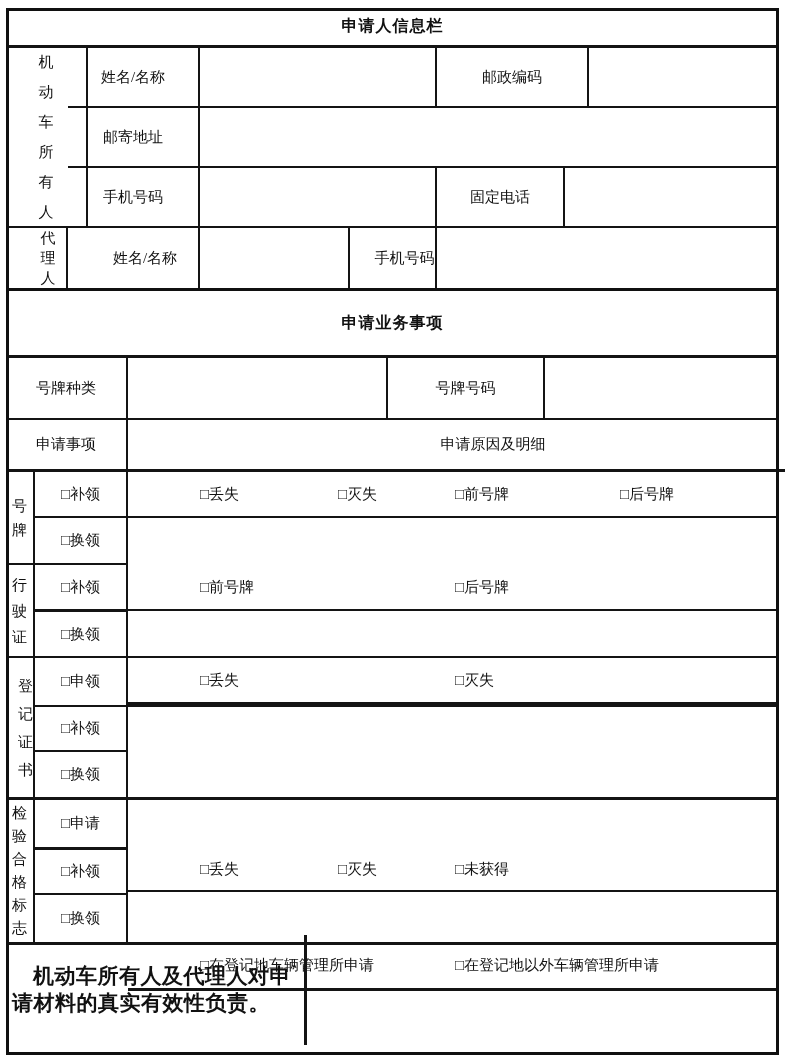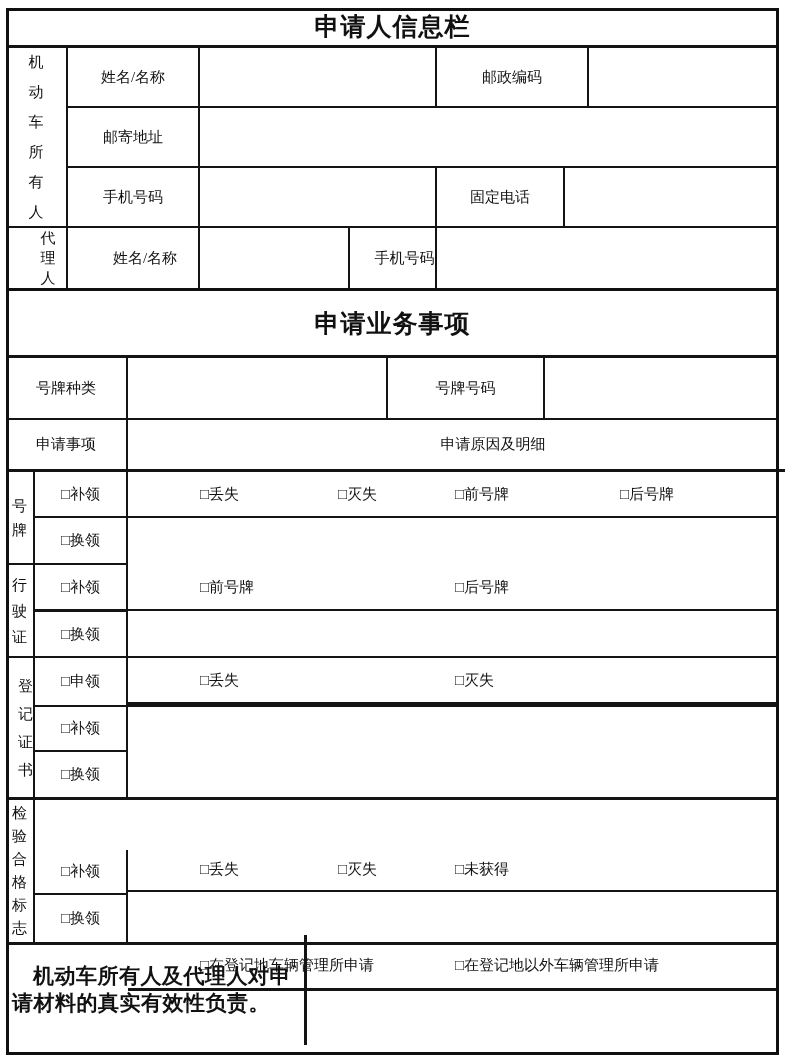--- a/index.html
+++ b/index.html
@@ -9,21 +9,21 @@
   
   .cell{position:absolute;box-sizing:border-box;
         border-right:2px solid #141414;border-bottom:2px solid #141414;
         font-size:15px;}
   .nr{border-right:none;}
   .nb{border-bottom:none;padding-left:24px;}
   .bb3{border-bottom-width:3px;}
   .ctr{display:flex;align-items:center;justify-content:center;text-align:center;}
   .outer{position:absolute;left:6px;top:8px;width:773px;height:1047px;
          box-sizing:border-box;border:3px solid #101010;pointer-events:none;z-index:6;}
-  .title{font-size:25px;font-weight:bold;letter-spacing:1px;}
+  .title{font-size:16px;font-weight:bold;letter-spacing:1px;}
   
   .vl{display:flex;align-items:center;justify-content:center;text-align:center;}
   .vl span{display:block;width:1.25em;word-break:break-all;text-align:center;}
   .lh30 span{line-height:30px;} .lh20 span{line-height:20px;}
   .lh24 span{line-height:24px;} .lh26 span{line-height:26px;}
   .lh28 span{line-height:28px;} .lh23 span{line-height:23px;}
   
   .opts{position:relative;padding-left:20px;}
   .op{position:absolute;top:50%;transform:translateY(-50%);white-space:nowrap;}
   .pa{left:72px;} .pb{left:210px;} .pc{left:327px;} .pd{left:492px;}
@@ -33,21 +33,21 @@
   .statement p{margin:0;font-size:21px;font-weight:bold;line-height:27px;
                text-indent:1em;letter-spacing:0.5px;}
 </style>
 </head>
 <body>
 
 <div class="page">
 
   <div class="cell ctr title nr bb3" style="left:6px;top:8px;width:773px;height:40px;">申请人信息栏</div>
 
-  <div class="cell vl lh30" style="left:6px;top:48px;width:62px;height:180px;">
+  <div class="cell vl lh30" style="left:6px;top:48px;width:82px;height:180px;">
     <span>机动车所有人</span>
   </div>
 
   <div class="cell ctr" style="left:68px;top:48px;width:132px;height:60px;">姓名/名称</div>
   <div class="cell" style="left:200px;top:48px;width:237px;height:60px;"></div>
   <div class="cell ctr" style="left:437px;top:48px;width:152px;height:60px;">邮政编码</div>
   <div class="cell nr" style="left:565px;top:48px;width:214px;height:60px;"></div>
 
   <div class="cell ctr" style="left:68px;top:108px;width:132px;height:60px;">邮寄地址</div>
   <div class="cell nr" style="left:200px;top:108px;width:579px;height:60px;"></div>
@@ -112,20 +112,21 @@
     <span class="op pa">□丢失</span>
     <span class="op pb">□灭失</span>
     <span class="op pc">□未获得</span>
   </div>
   <div class="cell ctr bb3" style="left:35px;top:752px;width:93px;height:48px;">□换领</div>
   <div class="cell nr bb3" style="left:128px;top:752px;width:651px;height:48px;"></div>
 
   <div class="cell vl lh23 bb3" style="left:6px;top:800px;width:29px;height:145px;">
     <span>检验合格标志</span>
   </div>
+  <div class="cell ctr bb3" style="left:35px;top:800px;width:93px;height:50px;">□申请</div>
   <div class="cell nr opts bb3" style="left:128px;top:756px;width:651px;height:50px;">
     <span class="op pa">□在登记地车辆管理所申请</span>
     <span class="op pc">□在登记地以外车辆管理所申请</span>
   </div>
   <div class="cell ctr" style="left:35px;top:850px;width:93px;height:45px;">□补领</div>
 
   <div class="cell ctr bb3" style="left:35px;top:895px;width:93px;height:50px;">□换领</div>
   <div class="cell nr bb3" style="left:128px;top:895px;width:651px;height:50px;"></div>
 
   <div class="cell nb statement" style="left:6px;top:935px;width:301px;height:110px;">

